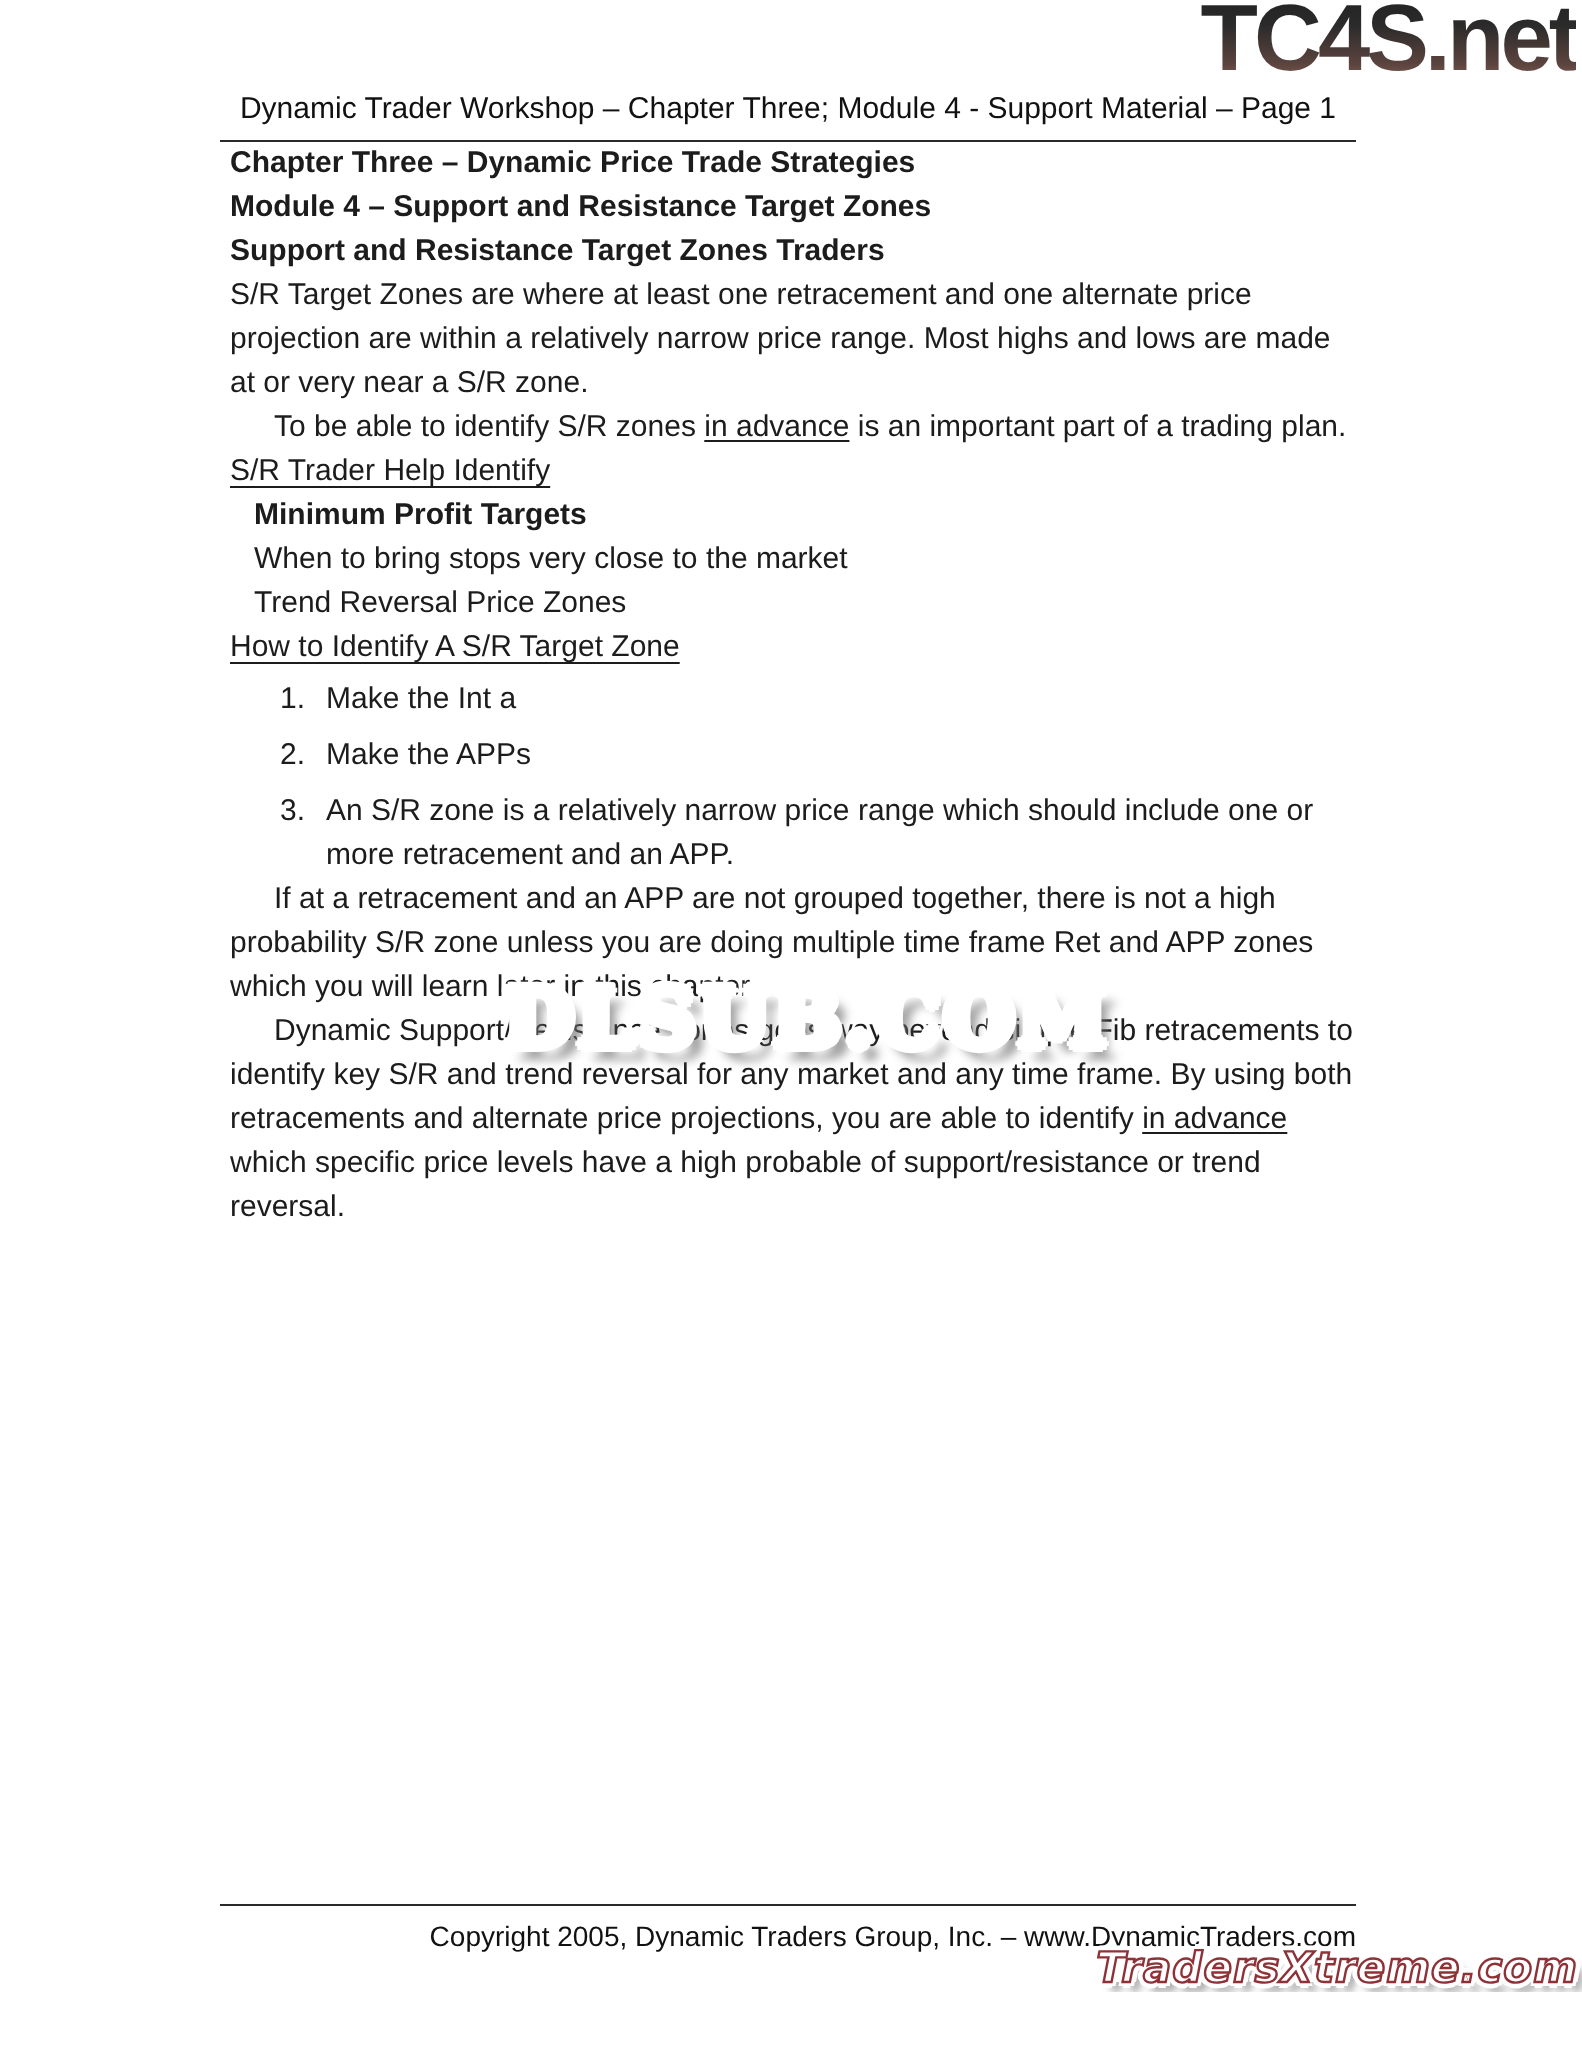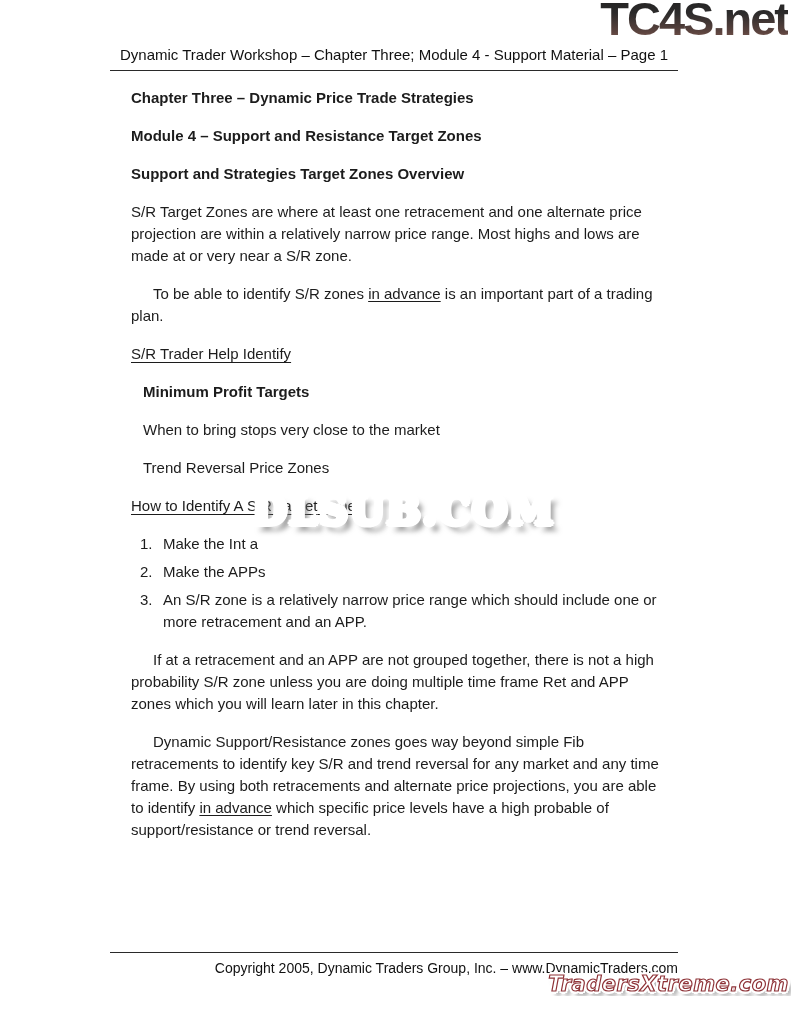--- a/index.html
+++ b/index.html
@@ -38,21 +38,21 @@
     z-index:3;
   }
   
   .content{
     position:relative;
     margin-left:115px;
     width:562px;
     font-size:15px;
     line-height:22px;
   }
-  .content p{margin:16px;}
+  .content p{margin:0;}
   .b{font-weight:bold;}
   .h-chapter{margin-top:26px;}
   .h-module{margin-top:5px;}
   .h-overview{margin-top:33px;}
   .p1{margin-top:12px;}
   .p-indent{text-indent:22px;}
   .p2{margin-top:6px;}
   .u-head{
     margin-top:28px;
     text-decoration:underline;
@@ -138,21 +138,21 @@
   <div class="tc4s-logo">TC4S.net</div>
 
   <div class="header-title">Dynamic Trader Workshop – Chapter Three; Module 4 - Support Material – Page 1</div>
   <hr class="header-rule">
 
   <div class="content">
 
     <p class="b h-chapter">Chapter Three – Dynamic Price Trade Strategies</p>
     <p class="b h-module">Module 4 – Support and Resistance Target Zones</p>
 
-    <p class="b h-overview">Support and Strategies Target Zones Overview</p>
+    <p class="b h-overview">Support and Resistance Target Zones Traders</p>
     <p class="p1">S/R Target Zones are where at least one retracement and one alternate price projection are within a relatively narrow price range. Most highs and lows are made at or very near a S/R zone.</p>
     <p class="p2 p-indent"><span>To be able to identify S/R zones </span><span class="u">in advance</span><span> is an important part of a trading plan.</span></p>
 
     <p class="u-head">S/R Trader Help Identify</p>
     <p class="plain-item first-plain">Minimum Profit Targets</p>
     <p class="plain-item">When to bring stops very close to the market</p>
     <p class="plain-item">Trend Reversal Price Zones</p>
 
     <p class="u-head how-head">How to Identify A S/R Target Zone</p>
     <div class="num-row first-num">

